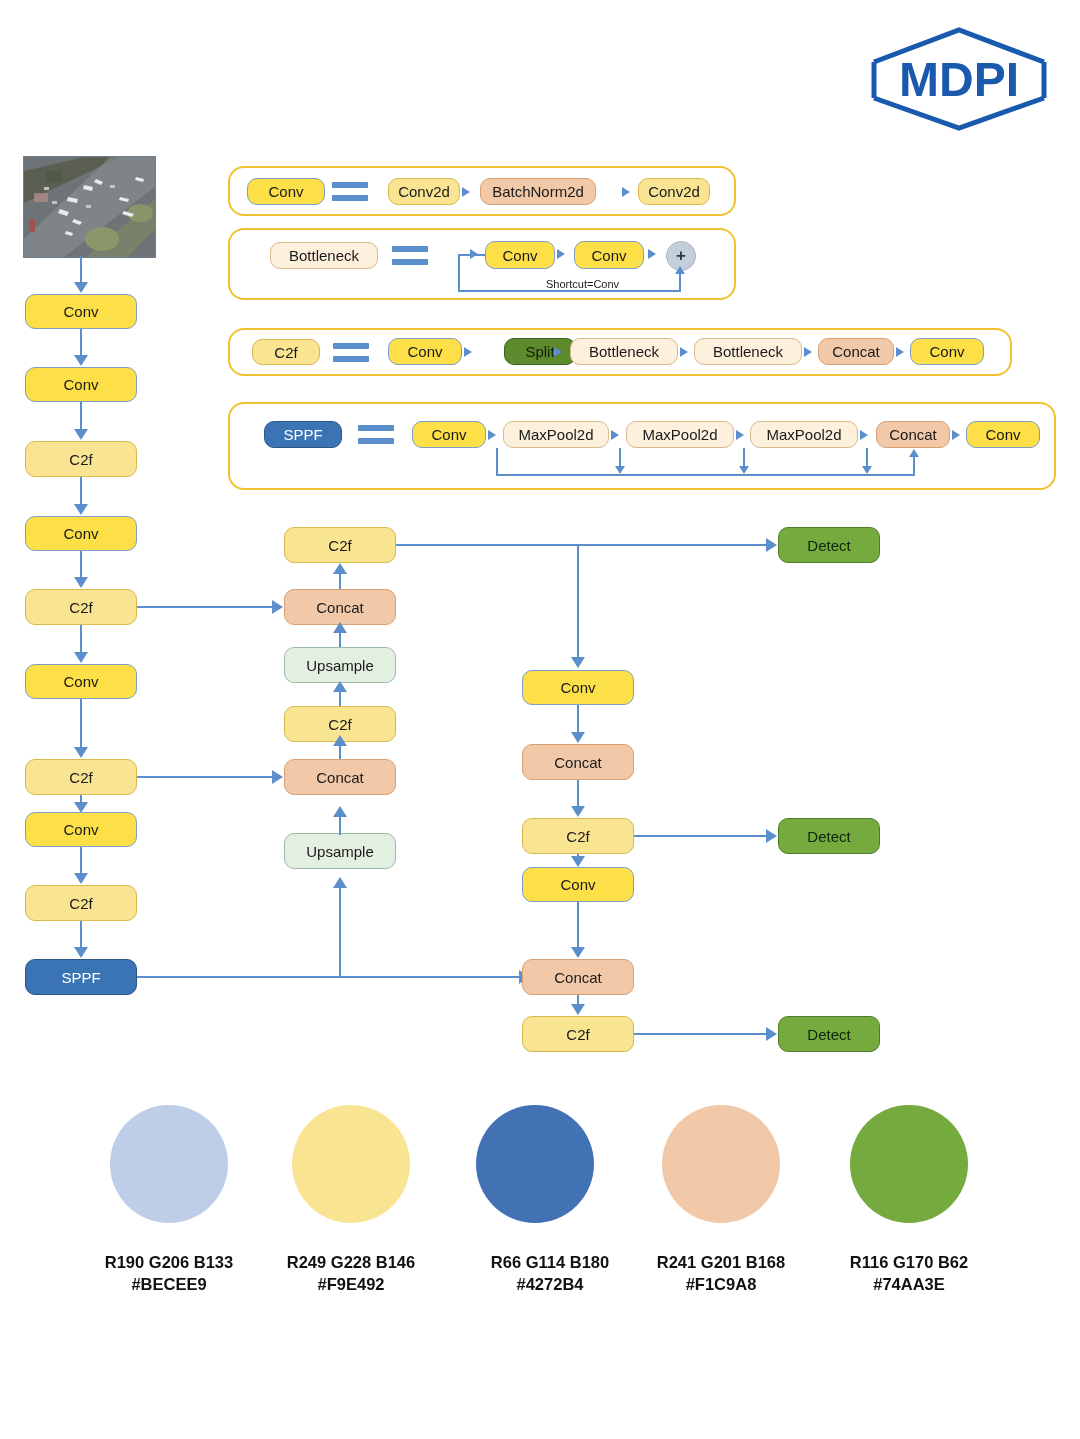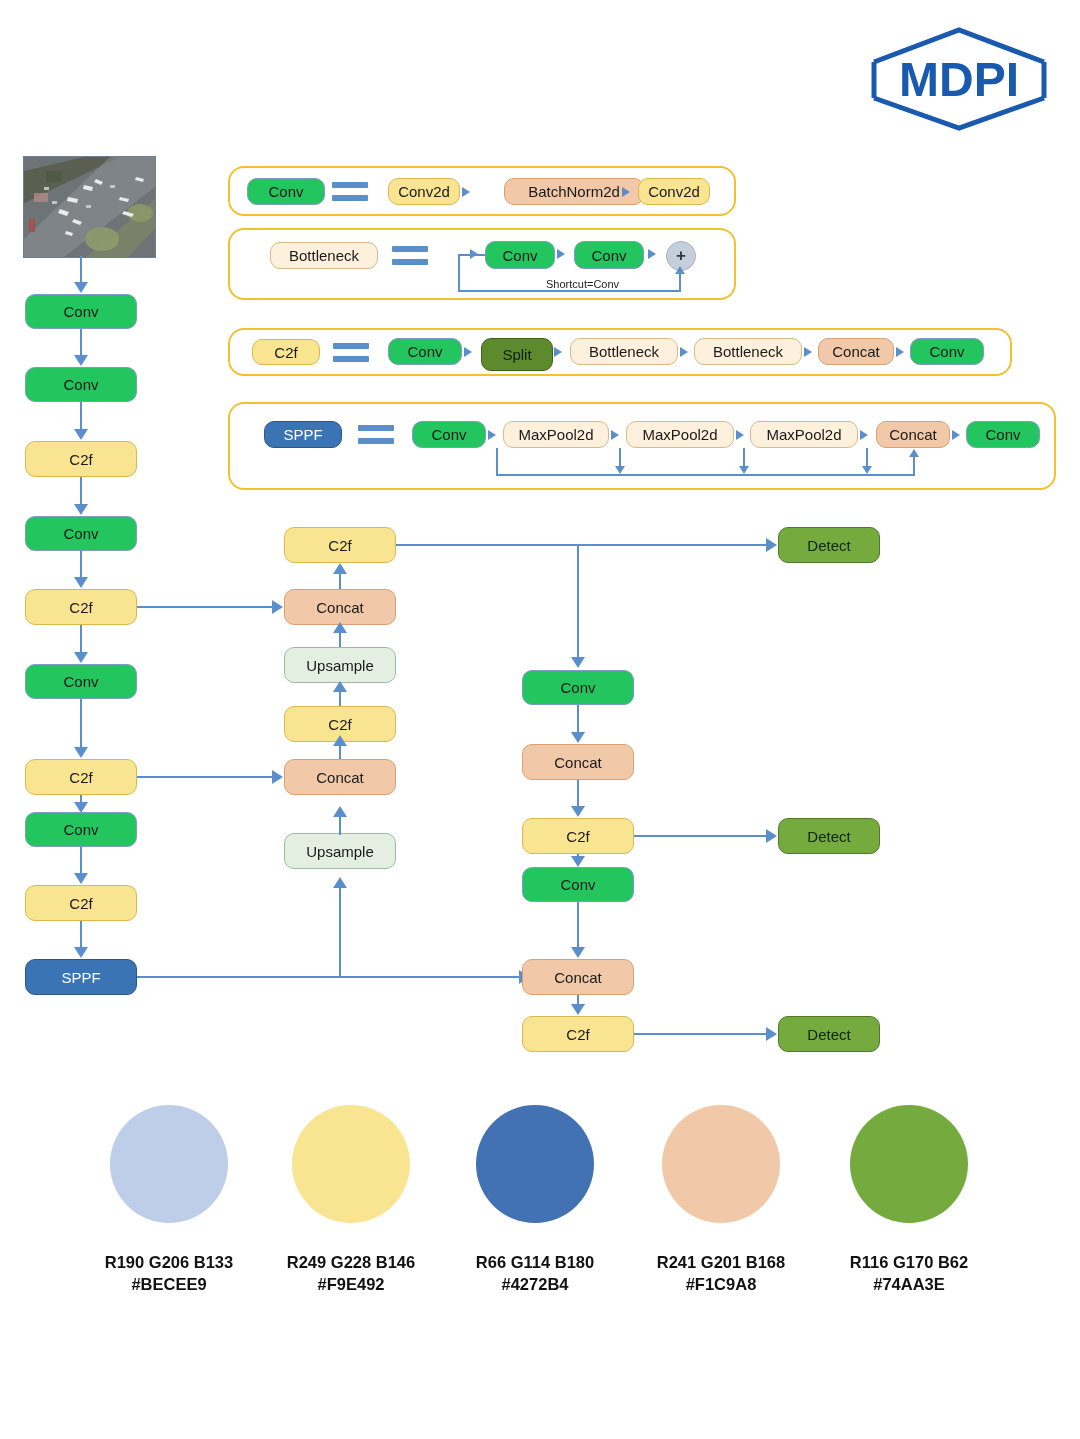--- a/index.html
+++ b/index.html
@@ -7,21 +7,21 @@
        font-family:"Liberation Sans",sans-serif;color:#1a1a1a;}
 
   
   #mdpi-logo{position:absolute;left:866px;top:24px;width:186px;height:110px;}
   #mdpi-logo svg{display:block;}
 
   
   .node{position:absolute;box-sizing:border-box;display:flex;align-items:center;
         justify-content:center;border-radius:10px;border:1px solid #8aa7c8;
         font-size:15px;line-height:1;white-space:nowrap;}
-  .node.blue   {background:#22c55e;border-color:#7e9cc4;}
+  .node.blue   {background:#fde047;border-color:#7e9cc4;}
   .node.yellow {background:#F9E492;border-color:#d9b94e;}
   .node.orange {background:#F1C9A8;border-color:#d9a173;}
   .node.green  {background:#74AA3E;border-color:#4f7a28;color:#11250a;}
   .node.navy   {background:#3B74B4;border-color:#2a5688;color:#ffffff;}
   .node.mint   {background:#E3EFE0;border-color:#9fb9a8;}
   .node.cream  {background:#FDF0DC;border-color:#d9b98a;}
   .node.olive  {background:#5E8A2E;border-color:#3f6119;color:#0f1f05;}
 
   
   #aerial-thumb{position:absolute;left:23px;top:156px;width:131px;height:100px;
@@ -107,21 +107,21 @@
 
 <div class="legend-frame" style="left:228px;top:166px;width:508px;height:50px;"></div>
 
 <div class="node blue" style="left:247px;top:178px;width:78px;height:27px;">Conv</div>
 <div class="eq" style="left:332px;top:182px;">
     <i></i>
     <i></i>
   </div>
 <div class="node yellow" style="left:388px;top:178px;width:72px;height:27px;">Conv2d</div>
 <div class="arw sm right" style="left:462px;top:187px;"></div>
-<div class="node orange" style="left:504px;top:178px;width:140px;height:27px;">BatchNorm2d</div>
+<div class="node orange" style="left:480px;top:178px;width:116px;height:27px;">BatchNorm2d</div>
 <div class="arw sm right" style="left:622px;top:187px;"></div>
 <div class="node yellow" style="left:638px;top:178px;width:72px;height:27px;">Conv2d</div>
 
 <div class="legend-frame" style="left:228px;top:228px;width:508px;height:72px;"></div>
 
 <div class="node cream" style="left:270px;top:242px;width:108px;height:27px;">Bottleneck</div>
 <div class="eq" style="left:392px;top:246px;">
     <i></i>
     <i></i>
   </div>
@@ -142,21 +142,21 @@
 
 <div class="legend-frame" style="left:228px;top:328px;width:784px;height:48px;"></div>
 
 <div class="node yellow" style="left:252px;top:339px;width:68px;height:26px;">C2f</div>
 <div class="eq" style="left:333px;top:343px;">
     <i></i>
     <i></i>
   </div>
 <div class="node blue" style="left:388px;top:338px;width:74px;height:27px;">Conv</div>
 <div class="arw sm right" style="left:464px;top:347px;"></div>
-<div class="node olive" style="left:481px;top:338px;width:72px;height:33px;">Split</div>
+<div class="node olive" style="left:504px;top:338px;width:72px;height:27px;">Split</div>
 <div class="arw sm right" style="left:554px;top:347px;"></div>
 <div class="node cream" style="left:570px;top:338px;width:108px;height:27px;">Bottleneck</div>
 <div class="arw sm right" style="left:680px;top:347px;"></div>
 <div class="node cream" style="left:694px;top:338px;width:108px;height:27px;">Bottleneck</div>
 <div class="arw sm right" style="left:804px;top:347px;"></div>
 <div class="node orange" style="left:818px;top:338px;width:76px;height:27px;">Concat</div>
 <div class="arw sm right" style="left:896px;top:347px;"></div>
 <div class="node blue" style="left:910px;top:338px;width:74px;height:27px;">Conv</div>
 
 <div class="legend-frame" style="left:228px;top:402px;width:828px;height:88px;"></div>
@@ -309,21 +309,21 @@
 <div class="swatch" style="left:850px;top:1105px;width:118px;height:118px;background:#74AA3E;"></div>
 
 <div class="swatch-cap" style="left:69px;top:1251px;">
   <div>R190 G206 B133</div>
   <div>#BECEE9</div>
 </div>
 <div class="swatch-cap" style="left:251px;top:1251px;">
   <div>R249 G228 B146</div>
   <div>#F9E492</div>
 </div>
-<div class="swatch-cap" style="left:435px;top:1251px;">
+<div class="swatch-cap" style="left:450px;top:1251px;">
   <div>R66 G114 B180</div>
   <div>#4272B4</div>
 </div>
 <div class="swatch-cap" style="left:621px;top:1251px;">
   <div>R241 G201 B168</div>
   <div>#F1C9A8</div>
 </div>
 <div class="swatch-cap" style="left:809px;top:1251px;">
   <div>R116 G170 B62</div>
   <div>#74AA3E</div>

